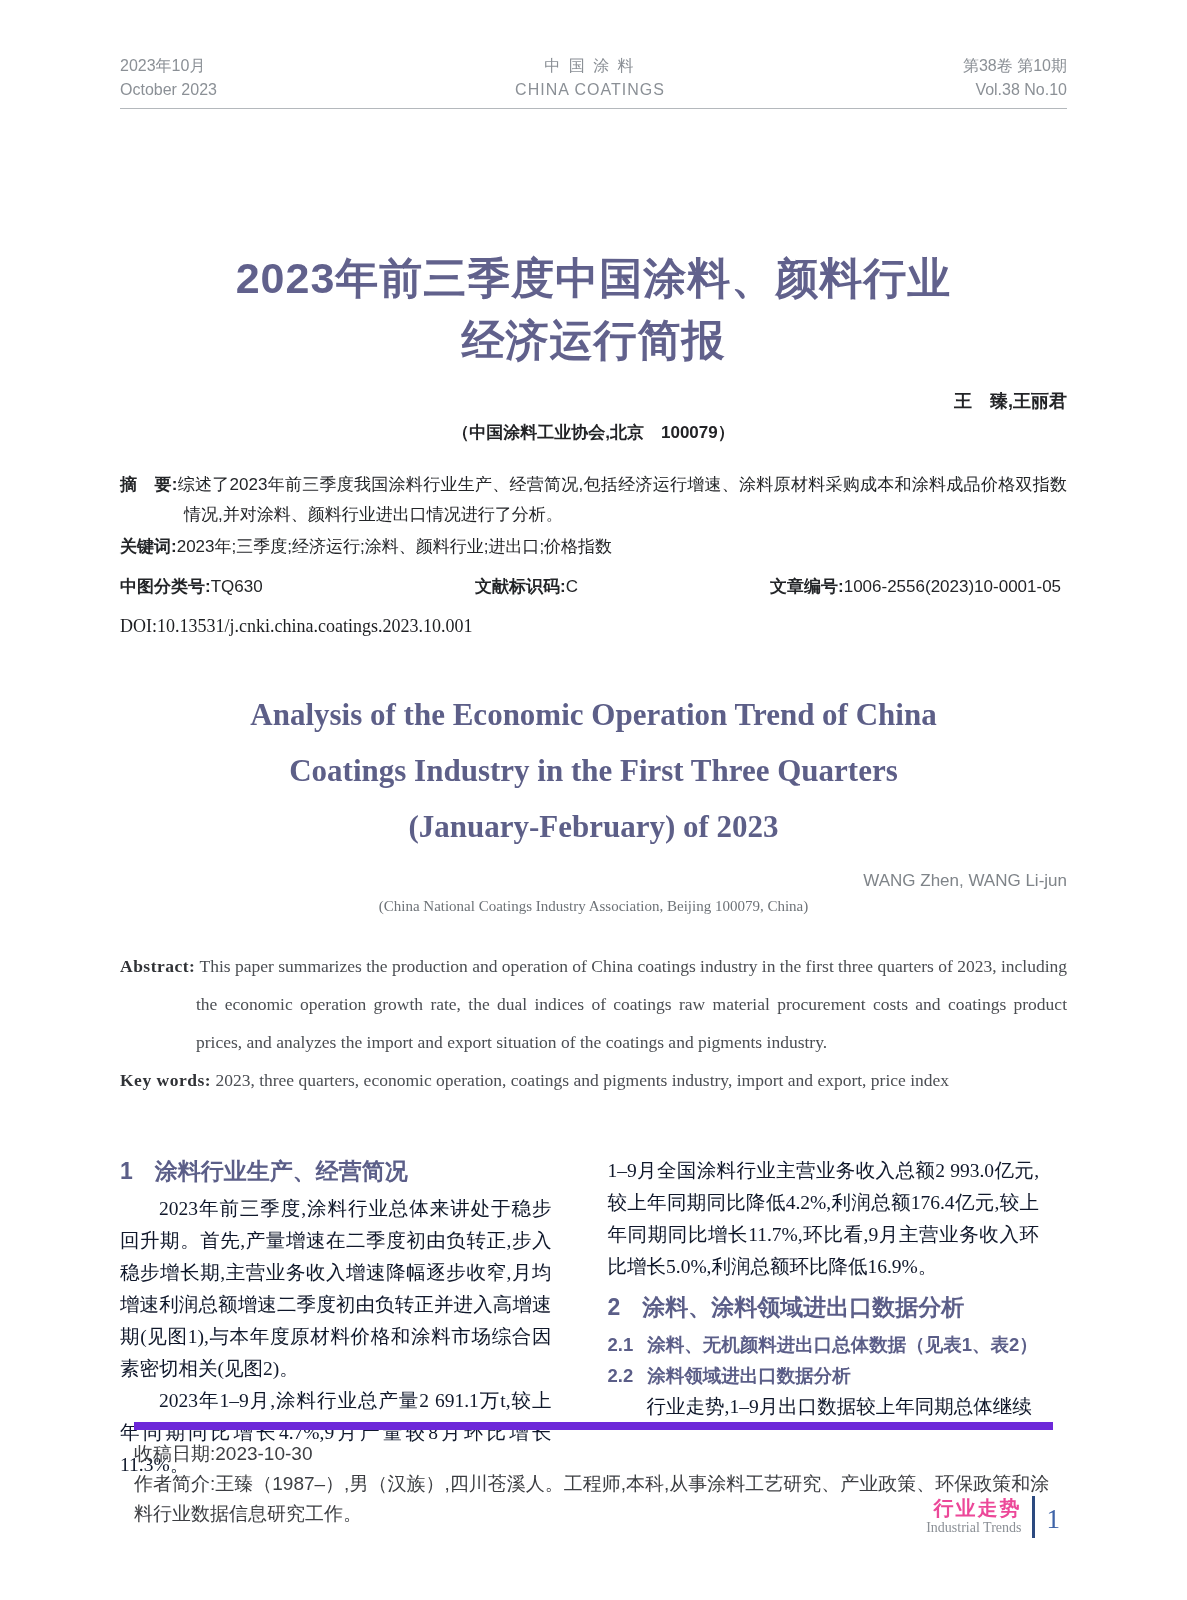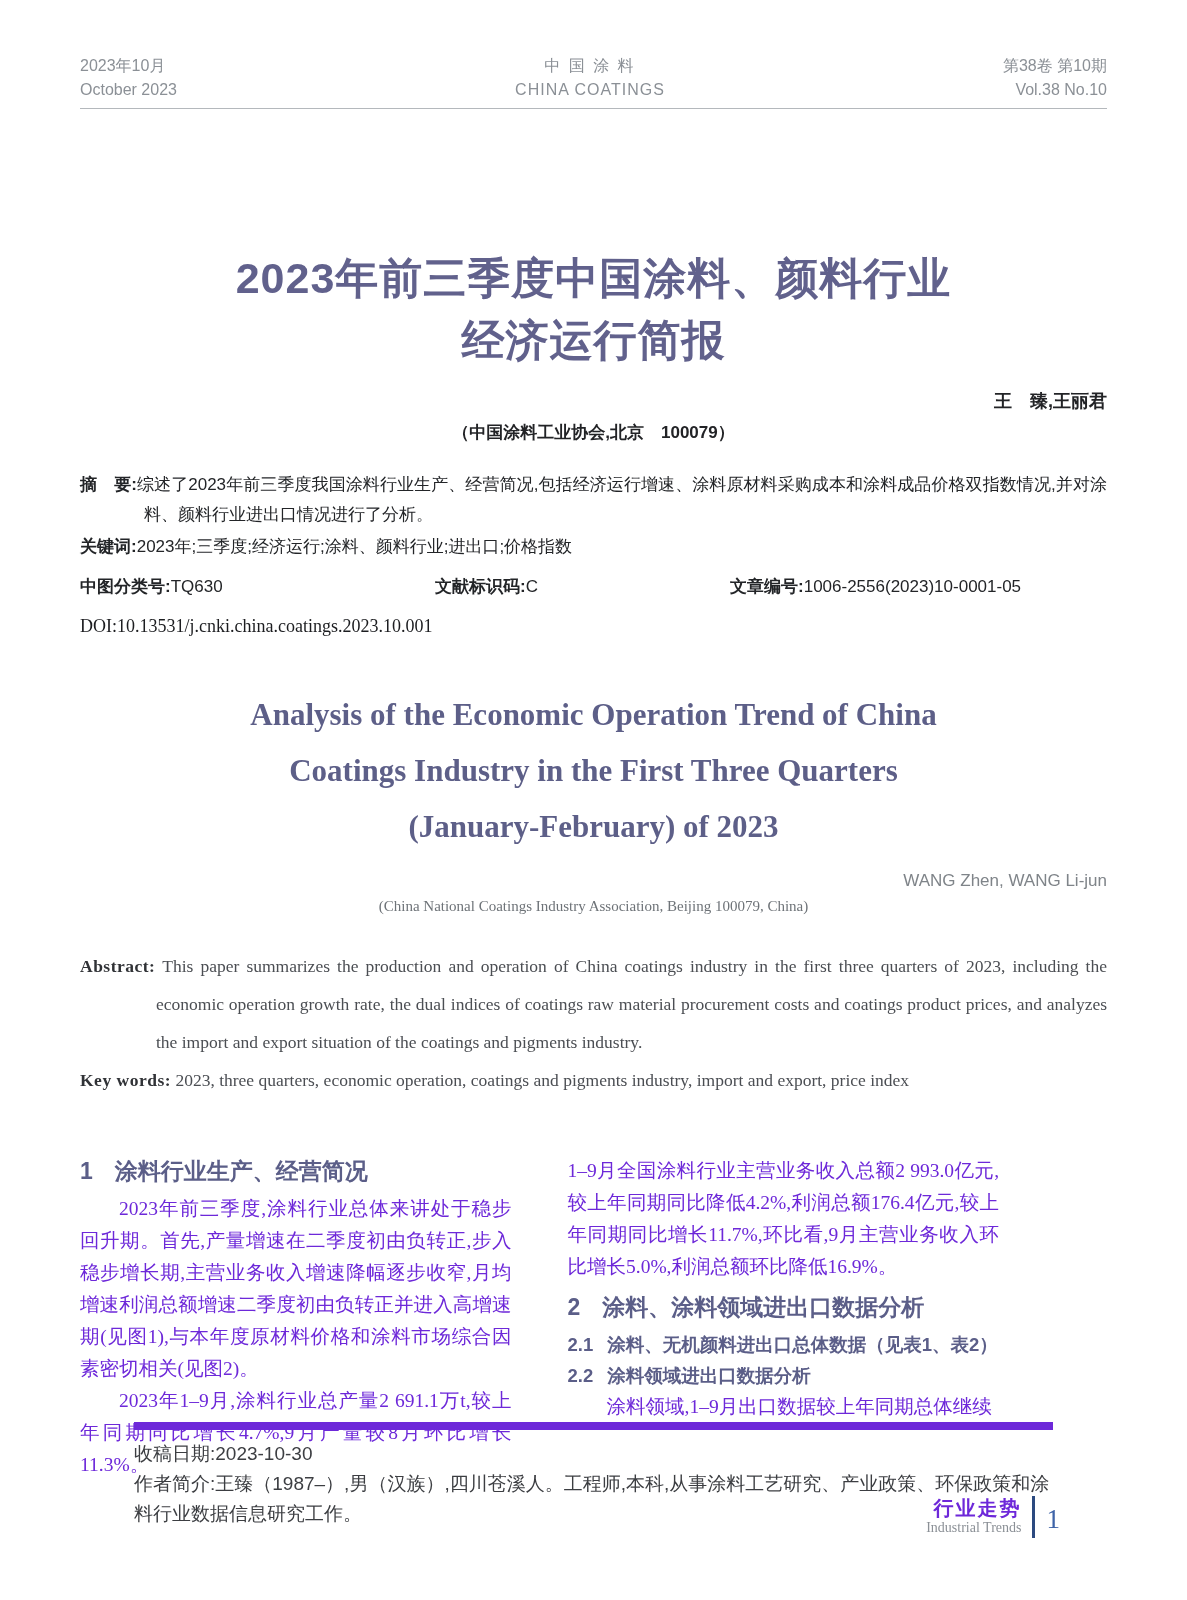--- a/index.html
+++ b/index.html
@@ -2,21 +2,21 @@
 <html><head>
 <meta charset="utf-8">
 <style>
   * { margin:0; padding:0; box-sizing:border-box; }
   html,body { background:#ffffff; }
   body {
     width:1187px; height:1600px; position:relative;
     font-family:"Liberation Serif","DejaVu Serif",serif;
     color:#1c1d20; overflow:hidden;
   }
-  .page { position:relative; width:1187px; height:1600px; padding:0 80px; }
+  .page { position:relative; width:1187px; height:1600px; padding:0 120px; }
 
   
   .runhead {
     padding-top:54px; display:flex; justify-content:space-between; align-items:flex-end;
     font-family:"Liberation Sans","DejaVu Sans",sans-serif;
     color:#8b9096; font-size:16px; line-height:24px;
     border-bottom:1.5px solid #b4b8bc; padding-bottom:6px;
   }
   .runhead .c { text-align:center; letter-spacing:2px; }
   .runhead .c .en { letter-spacing:1px; }
@@ -100,42 +100,42 @@
     font-weight:bold; color:#5b5e88; font-size:23px; line-height:32px;
     margin-bottom:6px;
   }
   .sec-h .num { margin-right:22px; }
   .sub-h {
     font-family:"Liberation Sans","DejaVu Sans",sans-serif;
     font-weight:bold; color:#5b5e88; font-size:18.5px; line-height:31px;
   }
   .sub-h .num { margin-right:14px; }
   .body-p {
-    font-size:19.5px; line-height:32px; text-align:justify; color:#6d28d9;
+    font-size:19.5px; line-height:32px; text-align:justify; color:#0f172a;
   }
   .indent { text-indent:2em; }
   .col .sec-h.h2 { margin-top:8px; }
 
   
   .footnote {
     position:absolute; left:134px; right:134px; top:1422px;
     border-top:8px solid #6d28d9; padding-top:9px;
     font-family:"Liberation Sans","DejaVu Sans",sans-serif;
     font-size:19px; line-height:30px; color:#3c3e42;
   }
 
   
   .pagefoot {
     position:absolute; top:1496px; right:127px;
     display:flex; align-items:center;
   }
   .pf-col { text-align:right; padding-right:10px; }
   .pf-cn {
     font-family:"Liberation Sans","DejaVu Sans",sans-serif;
-    font-weight:bold; font-size:20px; line-height:22px; color:#6d28d9; letter-spacing:2px;
+    font-weight:bold; font-size:20px; line-height:22px; color:#ec4899; letter-spacing:2px;
   }
   .pf-en {
     font-family:"Liberation Serif","DejaVu Serif",serif;
     font-size:14px; line-height:18px; color:#8b9096;
   }
   .pf-bar { width:3px; height:42px; background:#2c4a80; }
   .pf-num {
     font-family:"Liberation Serif","DejaVu Serif",serif;
     font-size:27px; color:#3f64a8; padding-left:12px; padding-top:4px;
   }
@@ -217,21 +217,21 @@
       <div class="body-p">1–9月全国涂料行业主营业务收入总额2 993.0亿元,较上年同期同比降低4.2%,利润总额176.4亿元,较上年同期同比增长11.7%,环比看,9月主营业务收入环比增长5.0%,利润总额环比降低16.9%。</div>
       <div class="sec-h h2">
         <span class="num">2</span><span>涂料、涂料领域进出口数据分析</span>
       </div>
       <div class="sub-h">
         <span class="num">2.1</span><span>涂料、无机颜料进出口总体数据（见表1、表2）</span>
       </div>
       <div class="sub-h">
         <span class="num">2.2</span><span>涂料领域进出口数据分析</span>
       </div>
-      <div class="body-p indent">涂料领域,1–9月出口数据较上年同期总体继续</div>
+      <div class="body-p indent">行业走势,1–9月出口数据较上年同期总体继续</div>
     </div>
   </div>
 
   <div class="footnote">
     <div>收稿日期:2023-10-30</div>
     <div>作者简介:王臻（1987–）,男（汉族）,四川苍溪人。工程师,本科,从事涂料工艺研究、产业政策、环保政策和涂料行业数据信息研究工作。</div>
   </div>
 
   <div class="pagefoot">
     <div class="pf-col">

